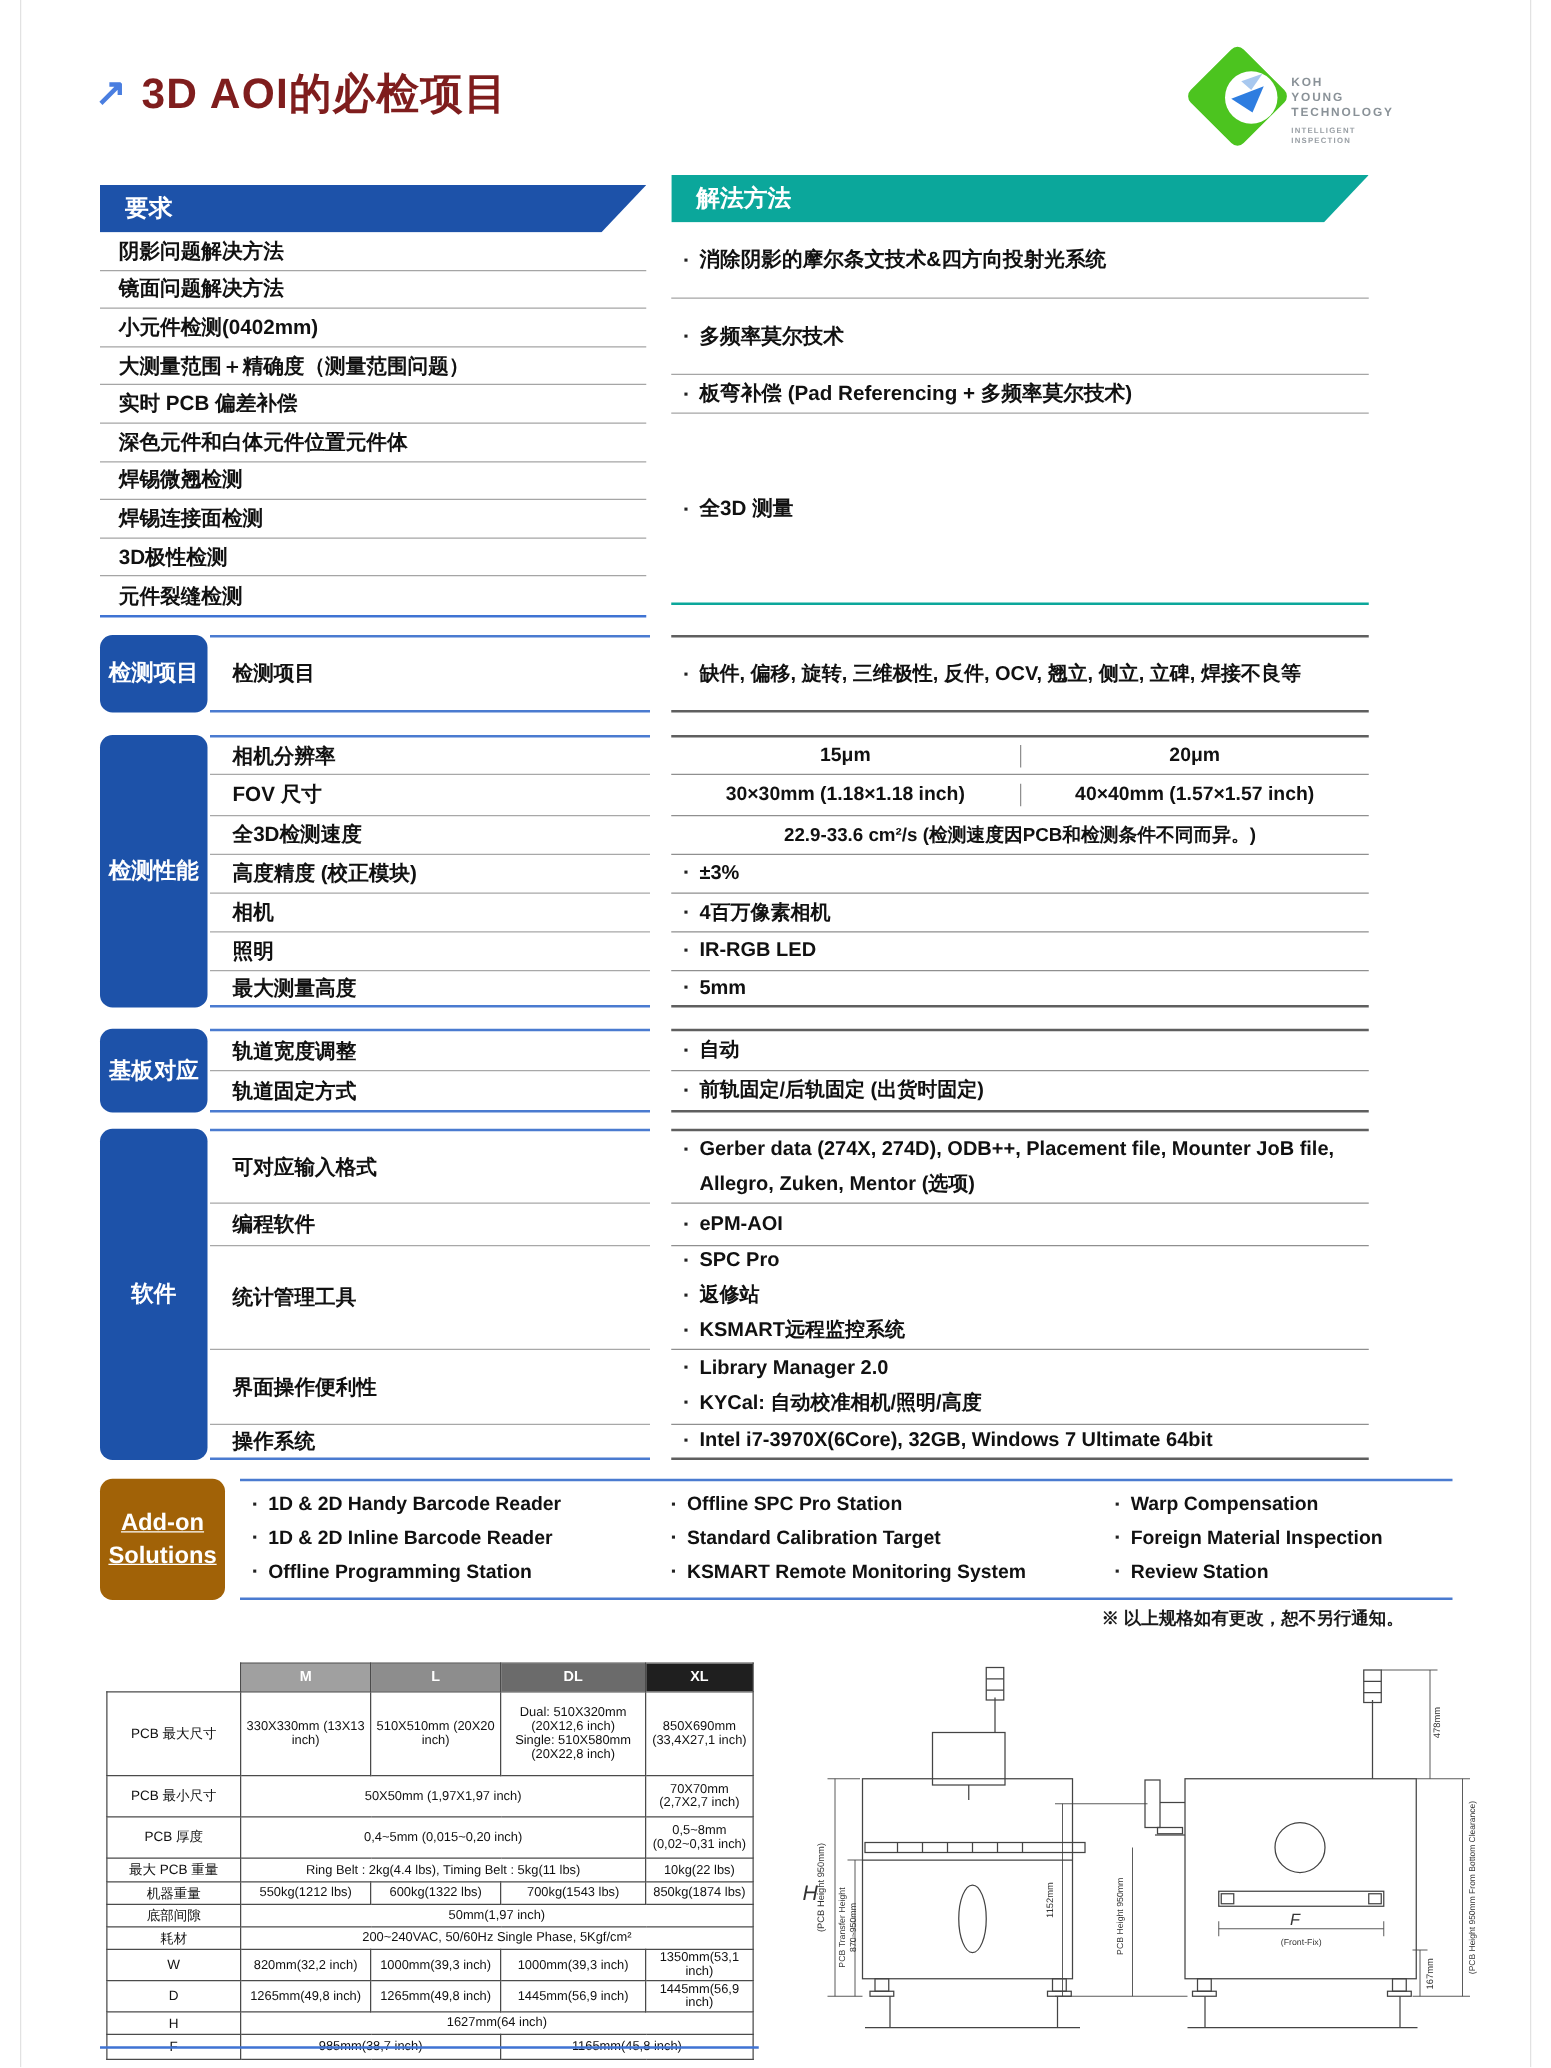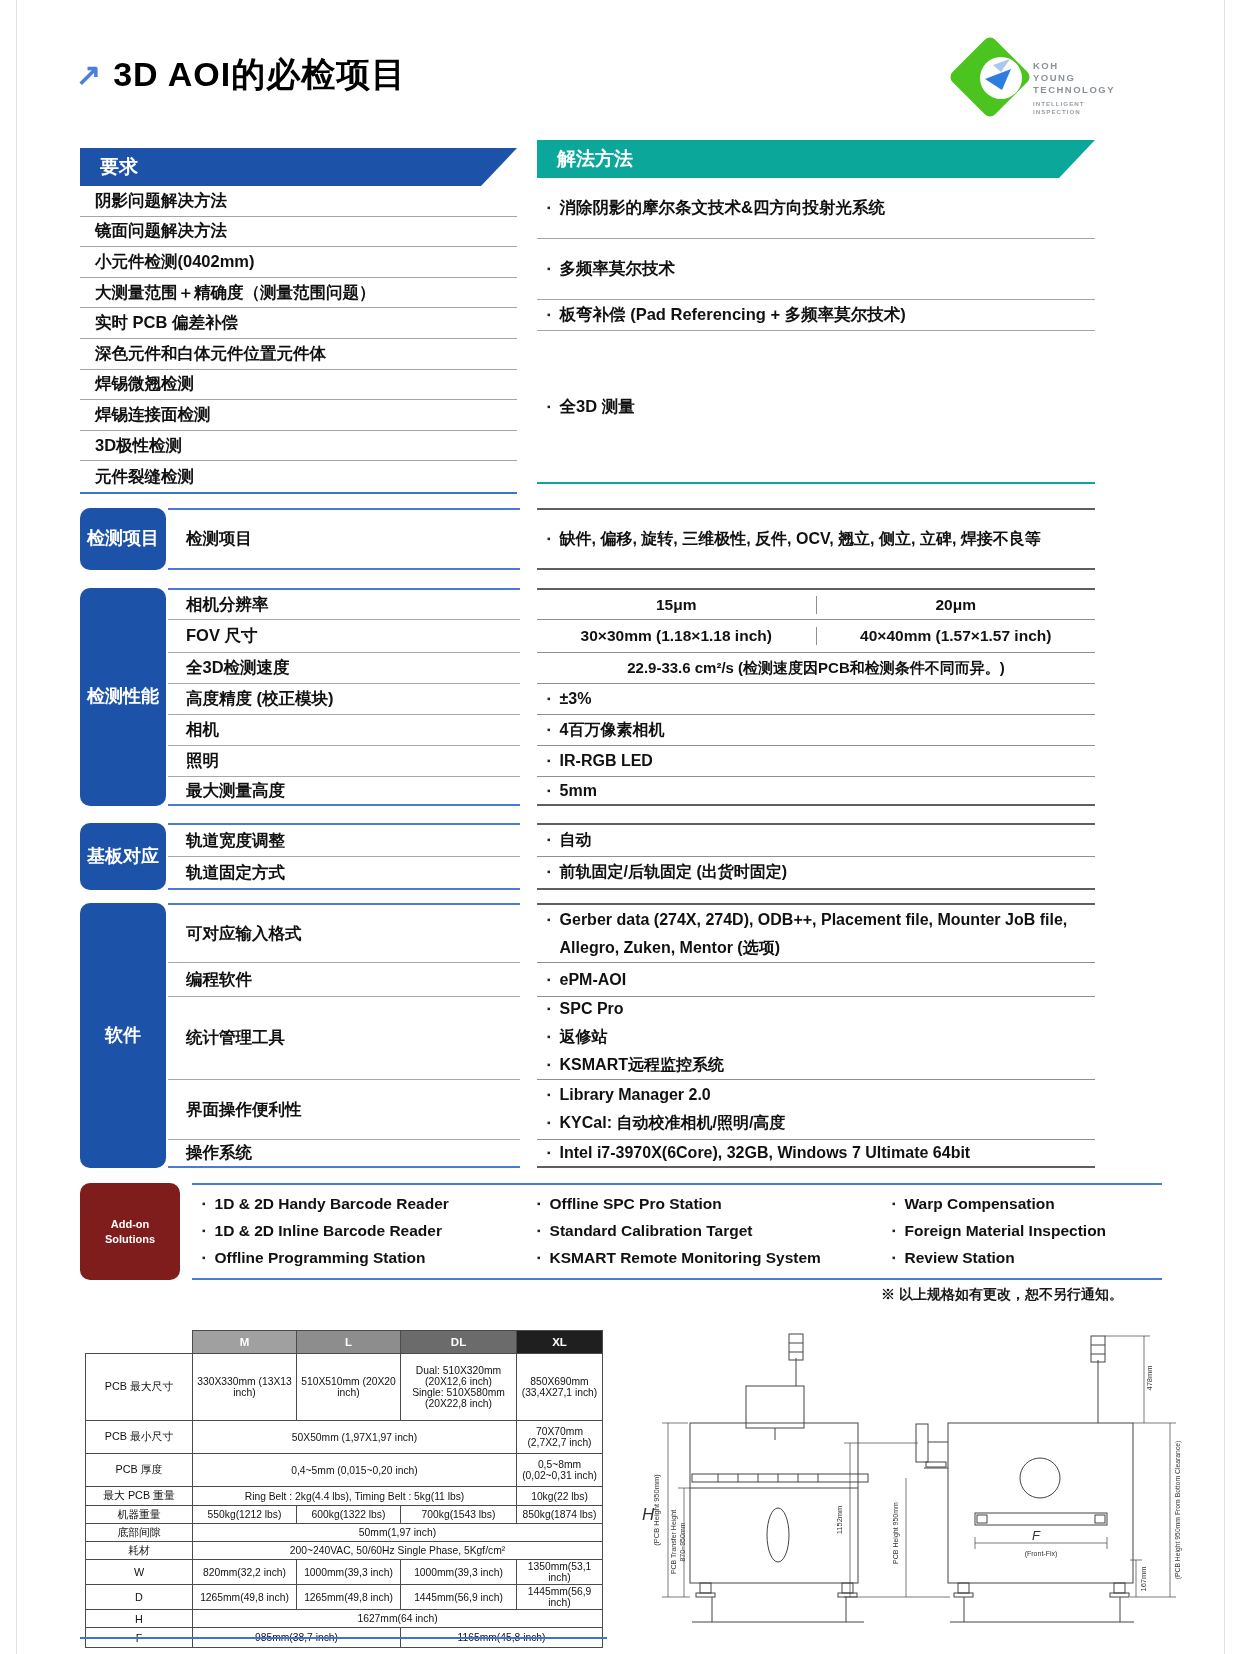--- a/index.html
+++ b/index.html
@@ -3,21 +3,21 @@
 <meta charset="utf-8">
 <style>
   html,body{margin:0;padding:0;background:#fff;}
   .page{position:relative;width:1241px;height:1654px;background:#fff;overflow:hidden;
         font-family:"Liberation Sans",sans-serif;color:#111;}
   .edge{position:absolute;top:0;bottom:0;width:1px;background:#e2e2e2;}
 
   
   .title{position:absolute;left:76px;top:52px;display:flex;align-items:center;gap:12px;}
   .title-arrow{color:#4a7ee0;font-size:30px;font-weight:800;line-height:1;}
-  .title-text{color:#000000;font-size:34px;font-weight:800;letter-spacing:1px;}
+  .title-text{color:#7f1d1d;font-size:34px;font-weight:800;letter-spacing:1px;}
 
   
   .logo{position:absolute;left:938px;top:36px;}
 
   
   .reqcol{position:absolute;left:80px;top:148px;width:437px;}
   .solcol{position:absolute;left:537px;top:140px;width:558px;}
   .banner{height:38px;display:flex;align-items:center;padding-left:20px;color:#fff;
           font-size:19px;font-weight:800;box-sizing:border-box;}
   .banner.blue{background:#1d52a9;clip-path:polygon(0 0,100% 0,calc(100% - 36px) 100%,0 100%);}
@@ -54,23 +54,23 @@
   .srow:last-child .sval{border-bottom:2px solid #5f5f5f;}
   .sval.split{padding:0;}
   .half{flex:1;display:flex;align-items:center;justify-content:center;text-align:center;
         font-size:15.5px;}
   .half+.half{border-left:1px solid #8f8f8f;}
   .sval.centered{justify-content:center;text-align:center;font-size:15px;}
   .sval.blist{flex-direction:column;justify-content:center;align-items:stretch;padding:3px 0;}
 
   
   .addon{position:absolute;left:80px;top:1183px;width:1082px;display:flex;}
-  .addon-tab{width:100px;flex-shrink:0;background:#7f1d1d;border-radius:10px;color:#fff;
-             font-weight:800;font-size:11px;display:flex;align-items:center;justify-content:center;
-             text-align:center;line-height:1.35;padding:0 8px;box-sizing:border-box;}
+  .addon-tab{width:100px;flex-shrink:0;background:#a16207;border-radius:10px;color:#fff;
+             font-weight:800;font-size:19px;display:flex;align-items:center;justify-content:center;
+             text-align:center;line-height:1.35;padding:0 8px;box-sizing:border-box;text-decoration:underline;}
   .addon-body{flex:1;margin-left:12px;border-top:2px solid #4a7bd0;border-bottom:2px solid #4a7bd0;
               display:flex;align-items:center;box-sizing:border-box;}
   .acol{display:flex;flex-direction:column;justify-content:center;}
   .acol .bullet-line{line-height:25px;font-weight:700;font-size:15.5px;}
   .acol1{width:335px;} .acol2{width:355px;} .acol3{flex:1;}
 
   .note{position:absolute;right:118px;top:1286px;font-size:14px;font-weight:700;color:#1a1a1a;}
 
   
   table.spec{position:absolute;left:85px;top:1330px;width:517px;border-collapse:collapse;

